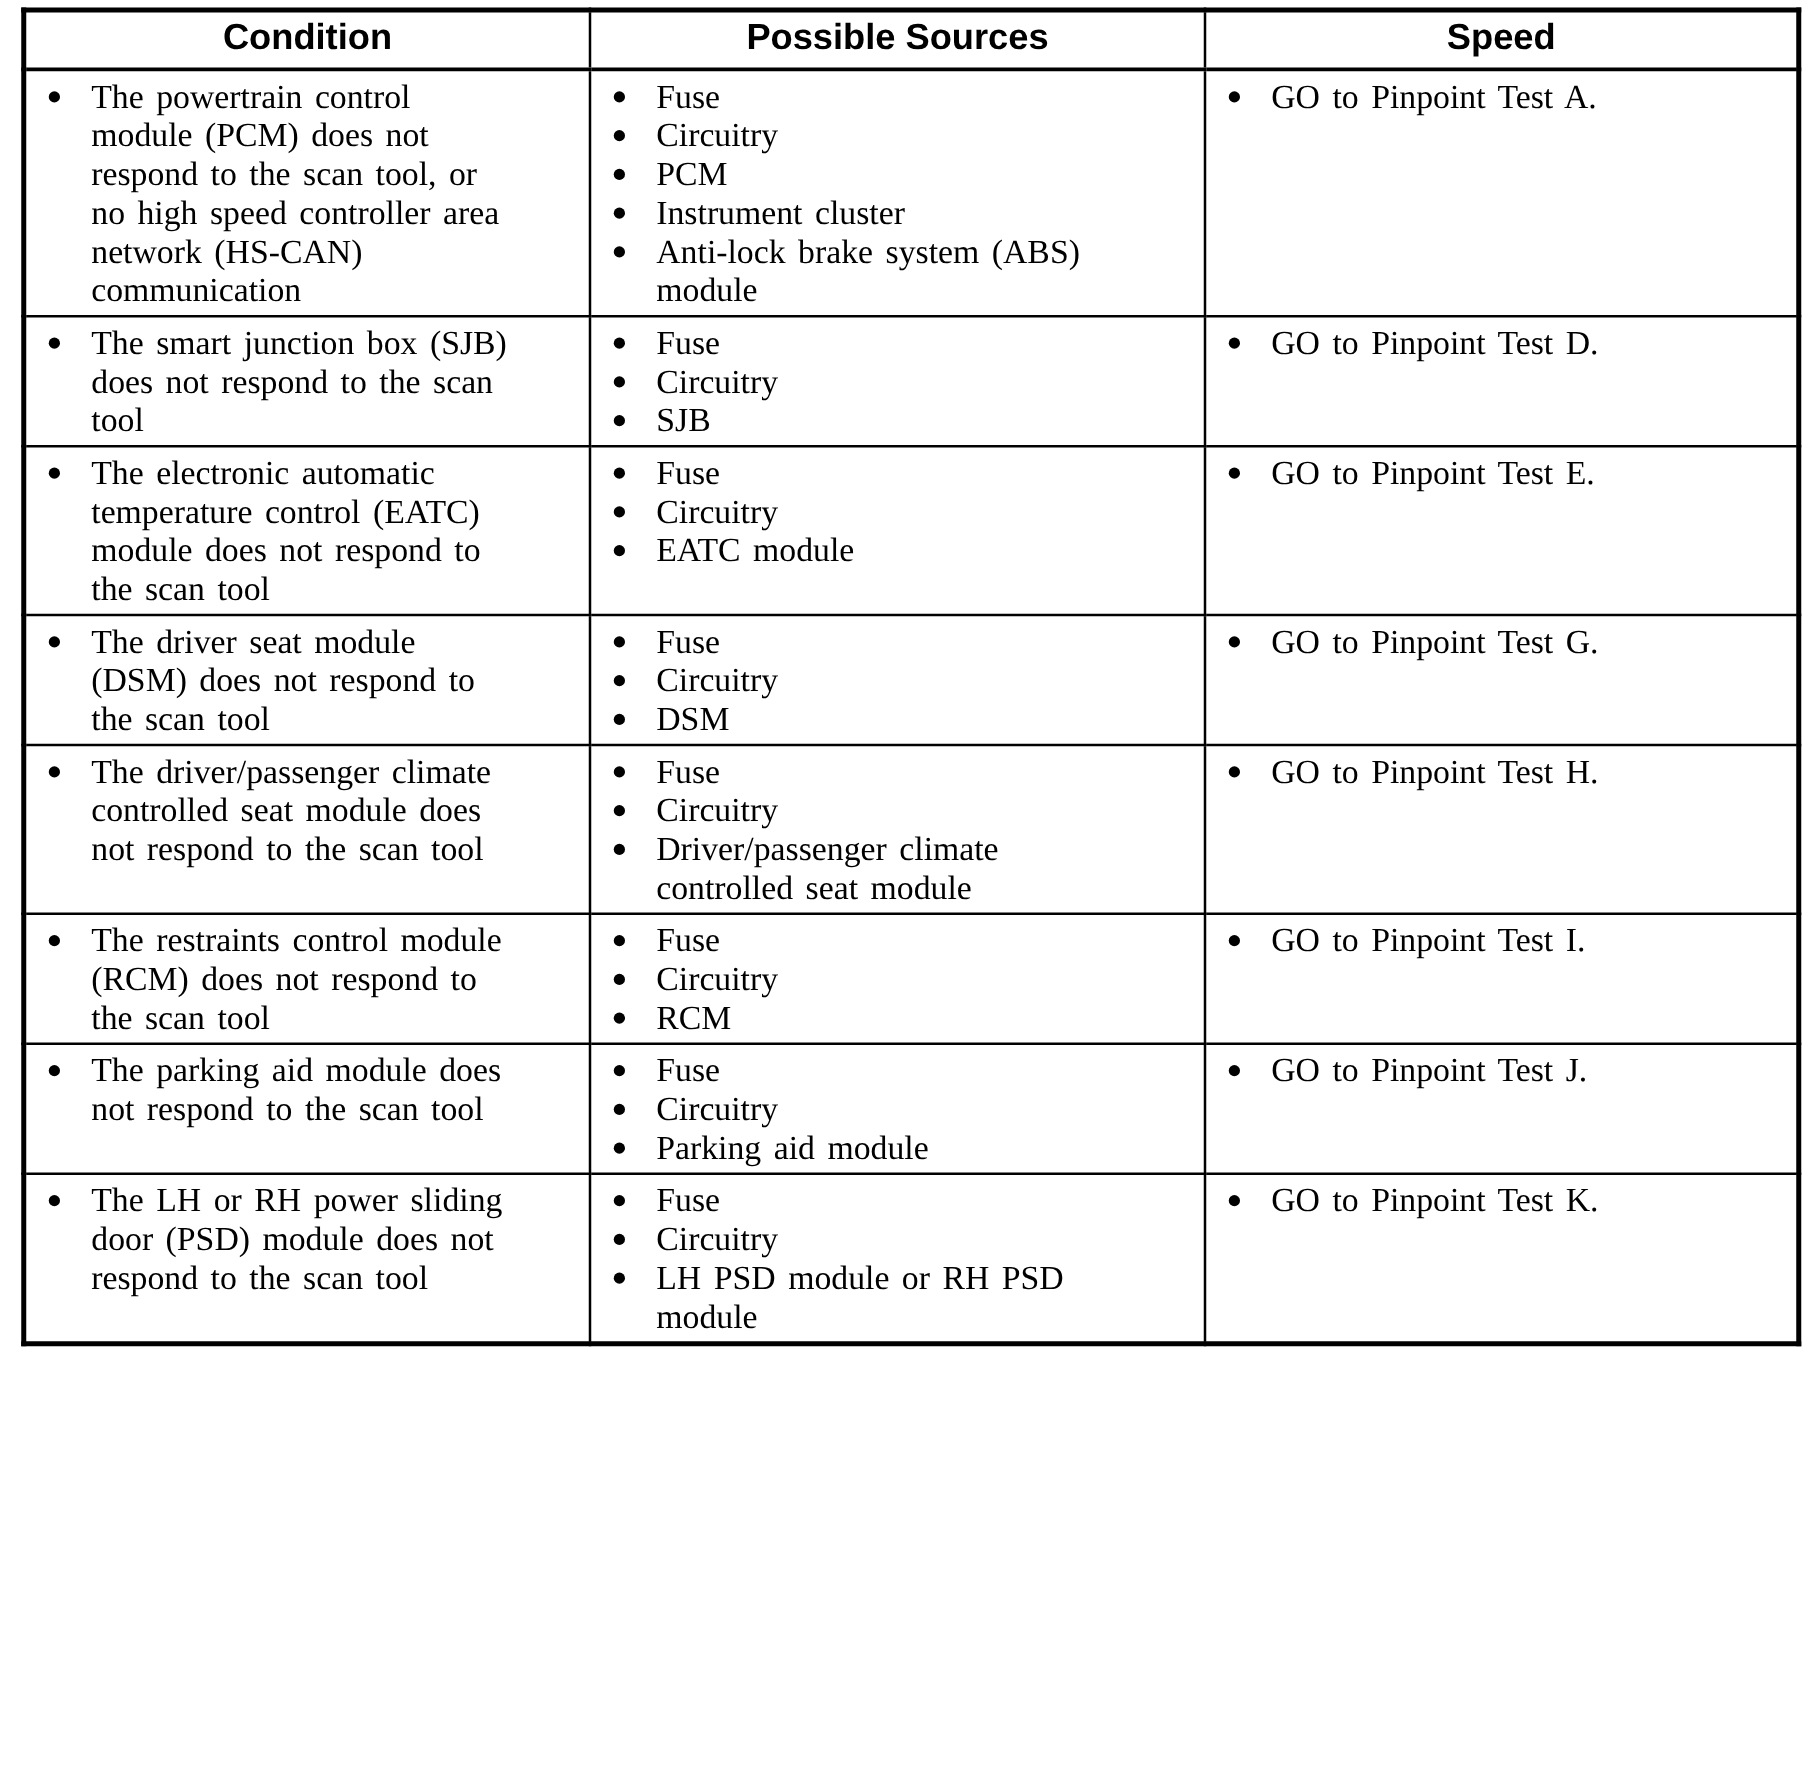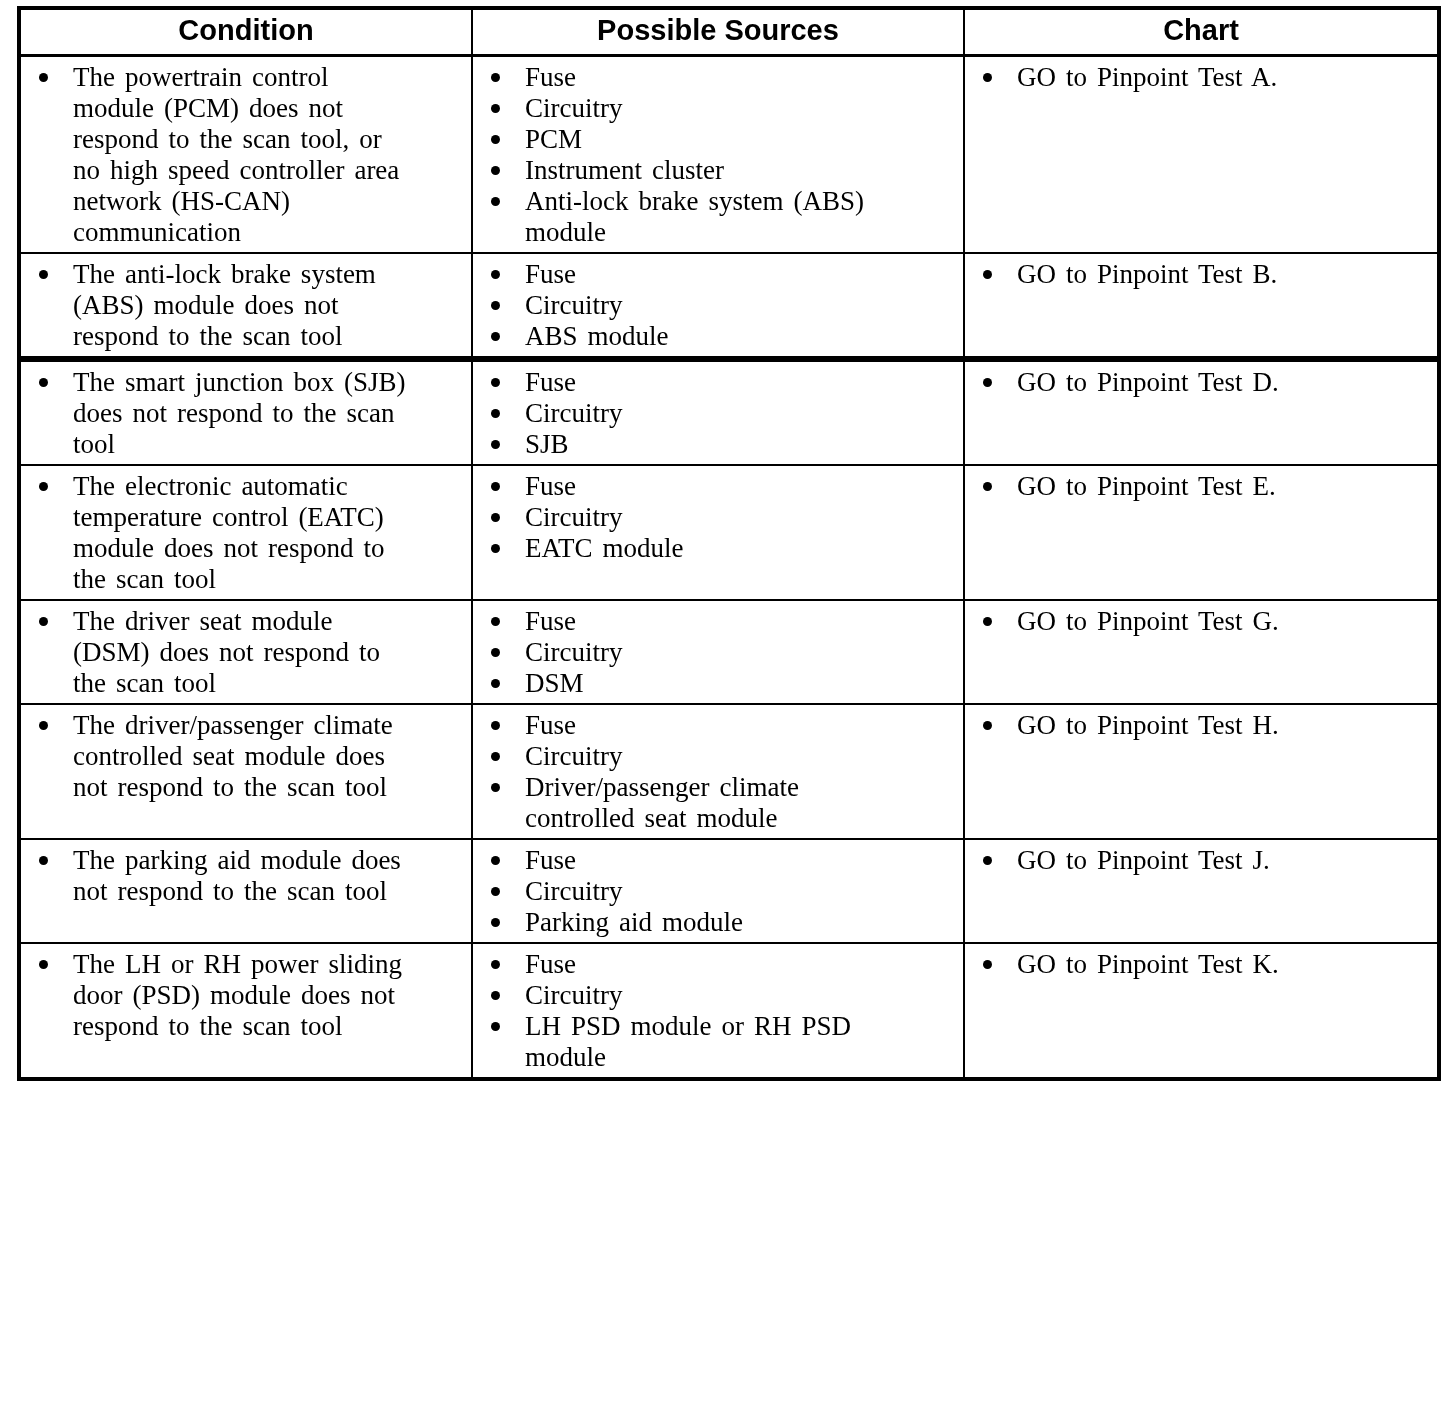--- a/index.html
+++ b/index.html
@@ -84,21 +84,21 @@
   <table class="symptom-table">
     <colgroup>
       <col class="c-condition">
       <col class="c-sources">
       <col class="c-action">
     </colgroup>
     <thead>
       <tr id="header-row">
           <th>Condition</th>
           <th>Possible Sources</th>
-          <th>Chart</th>
+          <th>Speed</th>
         </tr>
     </thead>
     <tbody id="body-rows">
         <tr>
           <td>
             <ul class="bullets">
               <li>The powertrain control
 module (PCM) does not
 respond to the scan tool, or
 no high speed controller area
@@ -115,41 +115,20 @@
               <li>Anti-lock brake system (ABS)
 module</li>
             </ul>
           </td>
           <td>
             <ul class="bullets">
               <li>GO to Pinpoint Test A.</li>
             </ul>
           </td>
         </tr>
-        <tr class="section-end">
-          <td>
-            <ul class="bullets">
-              <li>The anti-lock brake system
-(ABS) module does not
-respond to the scan tool</li>
-            </ul>
-          </td>
-          <td>
-            <ul class="bullets">
-              <li>Fuse</li>
-              <li>Circuitry</li>
-              <li>ABS module</li>
-            </ul>
-          </td>
-          <td>
-            <ul class="bullets">
-              <li>GO to Pinpoint Test B.</li>
-            </ul>
-          </td>
-        </tr>
         <tr>
           <td>
             <ul class="bullets">
               <li>The smart junction box (SJB)
 does not respond to the scan
 tool</li>
             </ul>
           </td>
           <td>
             <ul class="bullets">
@@ -219,20 +198,41 @@
             <ul class="bullets">
               <li>Fuse</li>
               <li>Circuitry</li>
               <li>Driver/passenger climate
 controlled seat module</li>
             </ul>
           </td>
           <td>
             <ul class="bullets">
               <li>GO to Pinpoint Test H.</li>
+            </ul>
+          </td>
+        </tr>
+        <tr>
+          <td>
+            <ul class="bullets">
+              <li>The restraints control module
+(RCM) does not respond to
+the scan tool</li>
+            </ul>
+          </td>
+          <td>
+            <ul class="bullets">
+              <li>Fuse</li>
+              <li>Circuitry</li>
+              <li>RCM</li>
+            </ul>
+          </td>
+          <td>
+            <ul class="bullets">
+              <li>GO to Pinpoint Test I.</li>
             </ul>
           </td>
         </tr>
         <tr>
           <td>
             <ul class="bullets">
               <li>The parking aid module does
 not respond to the scan tool</li>
             </ul>
           </td>

